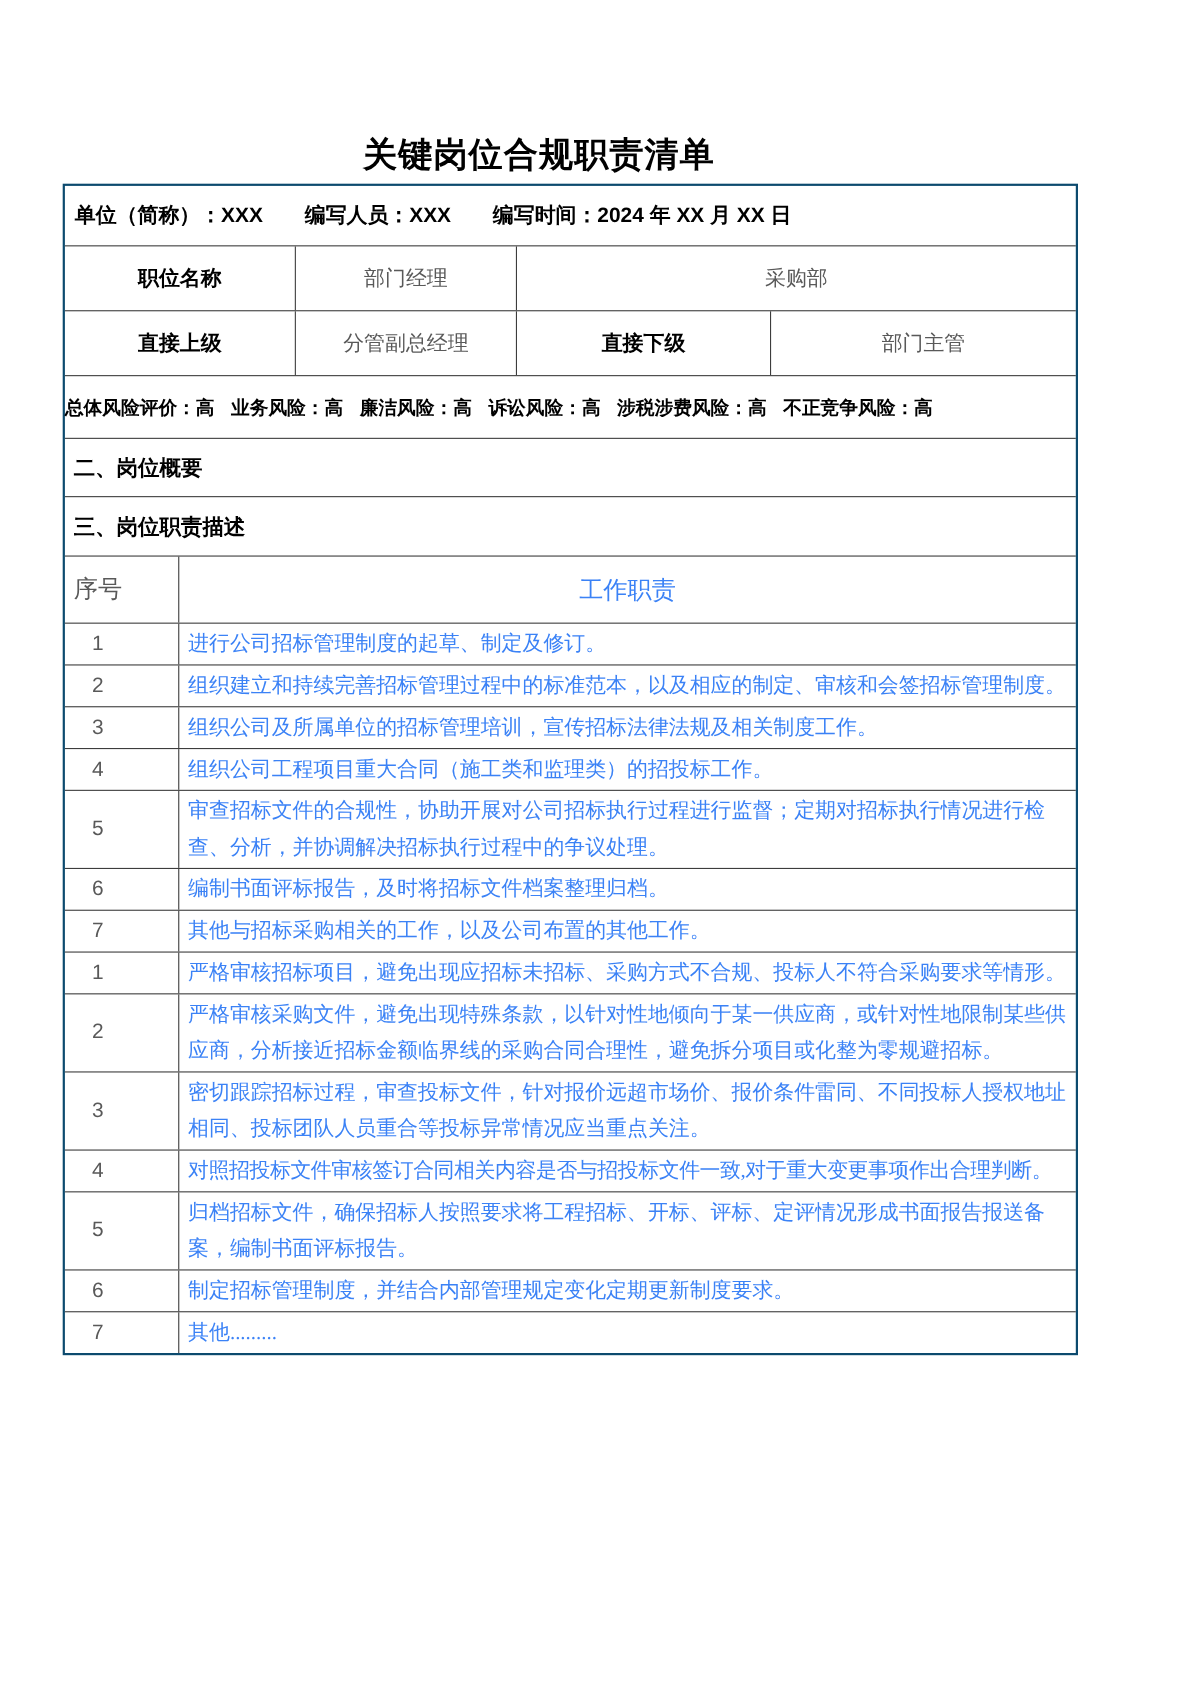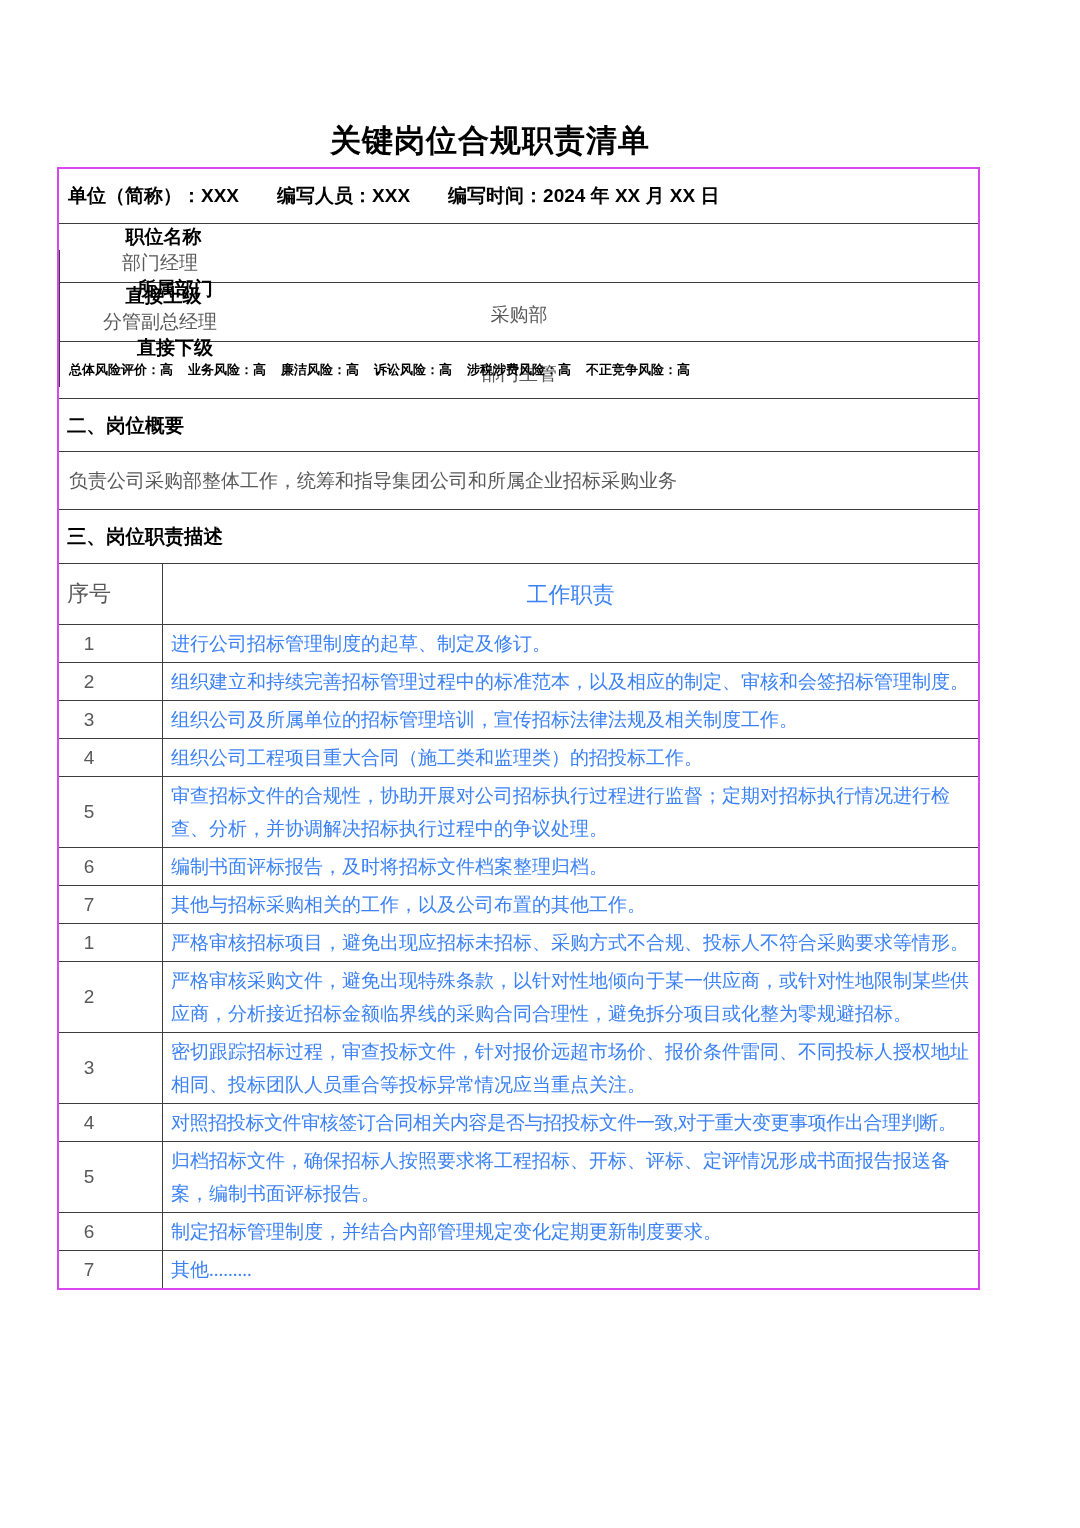--- a/index.html
+++ b/index.html
@@ -23,21 +23,21 @@
     font-weight: bold;
     font-size: 31px;
     letter-spacing: 1px;
     color: #000;
   }
 
   .sheet {
     position: absolute;
     left: 57px; top: 167px;
     width: 923px;
-    border: 2px solid #d946ef;
+    border: 2px solid #0c4a6e;
     background: #fff;
   }
   .trow { border-top: 1.5px solid #3d3d3d; display: flex; }
   .trow.first { border-top: none; }
 
   
   .meta-row {
     height: 54px;
     align-items: center;
     padding-left: 9px;
@@ -52,41 +52,40 @@
     height: 54px;
     align-items: center;
     padding-left: 8px;
     font-family: "Liberation Sans", sans-serif;
     font-weight: bold;
     font-size: 19.5px;
   }
   .sec-head.small { height: 35px; font-size: 19px; }
 
   
-  .info-row { height: 59px; flex-direction: column; }
+  .info-row { height: 59px; }
   .icell {
     display: flex; align-items: center; justify-content: center;
     border-left: 1.5px solid #3d3d3d;
     font-size: 19px;
   }
   .icell.c1 { width: 209px; border-left: none; }
   .icell.c2 { width: 201px; }
   .icell.c3 { width: 231px; }
   .icell.c4 { flex: 1; }
   .ilabel { font-family: "Liberation Sans", sans-serif; font-weight: bold; color: #000; }
   .ivalue { color: #595959; }
 
   .risk-row {
     height: 57px;
     align-items: center;
-    padding-left: 10px;
     gap: 15px;
     font-family: "Liberation Sans", sans-serif;
     font-weight: bold;
-    font-size: 13px;
+    font-size: 17px;
     white-space: nowrap;
   }
 
   .summary-row {
     height: 58px;
     align-items: center;
     padding-left: 10px;
     font-size: 19px;
     color: #595959;
   }
@@ -126,42 +125,40 @@
     <div class="trow first meta-row">
       <span>单位（简称）：XXX</span>
       <span>编写人员：XXX</span>
       <span>编写时间：2024 年 XX 月 XX 日</span>
     </div>
 
 
     <div class="trow info-row">
       <div class="icell c1 ilabel">职位名称</div>
       <div class="icell c2 ivalue">部门经理</div>
-      <div class="icell c3 ilabel">所属部门</div>
       <div class="icell c4 ivalue">采购部</div>
     </div>
 
     <div class="trow info-row">
       <div class="icell c1 ilabel">直接上级</div>
       <div class="icell c2 ivalue">分管副总经理</div>
       <div class="icell c3 ilabel">直接下级</div>
       <div class="icell c4 ivalue">部门主管</div>
     </div>
 
     <div class="trow risk-row">
       <span>总体风险评价：高</span>
       <span>业务风险：高</span>
       <span>廉洁风险：高</span>
       <span>诉讼风险：高</span>
       <span>涉税涉费风险：高</span>
       <span>不正竞争风险：高</span>
     </div>
 
     <div class="trow sec-head" style="height:53px">二、岗位概要</div>
-    <div class="trow summary-row">负责公司采购部整体工作，统筹和指导集团公司和所属企业招标采购业务</div>
 
     <div class="trow sec-head">三、岗位职责描述</div>
 
     <div class="trow duty-head">
       <div class="no">序号</div>
       <div class="dt">工作职责</div>
     </div>
 
     <div class="trow drow">
       <div class="no">1</div>

